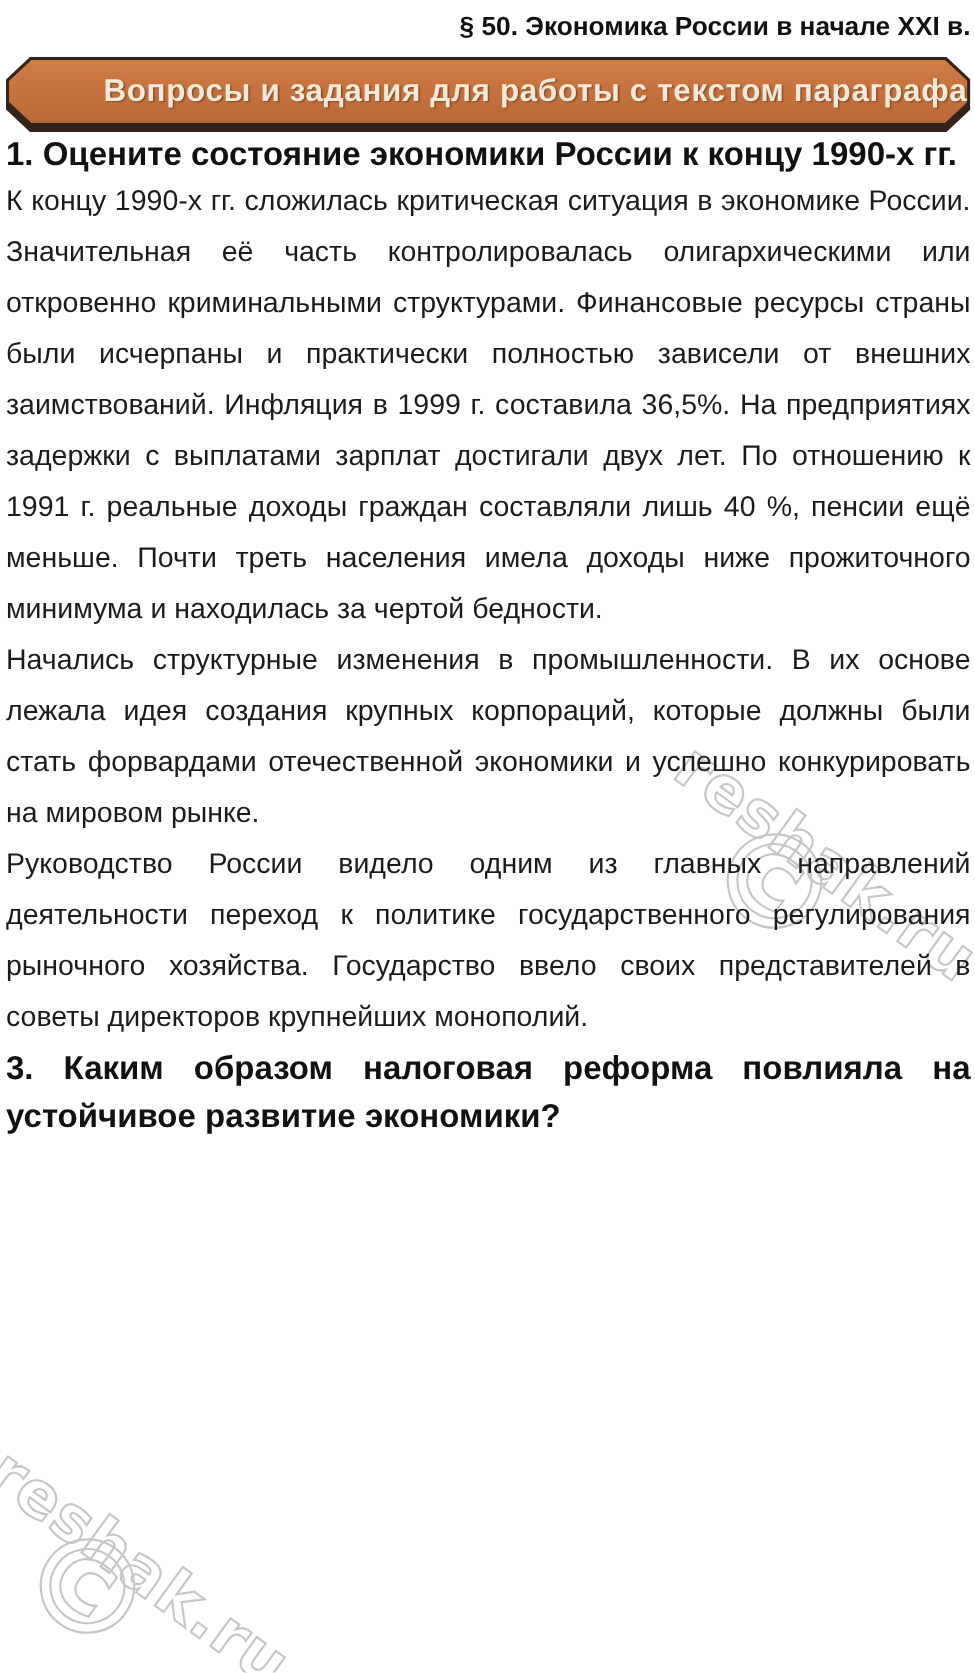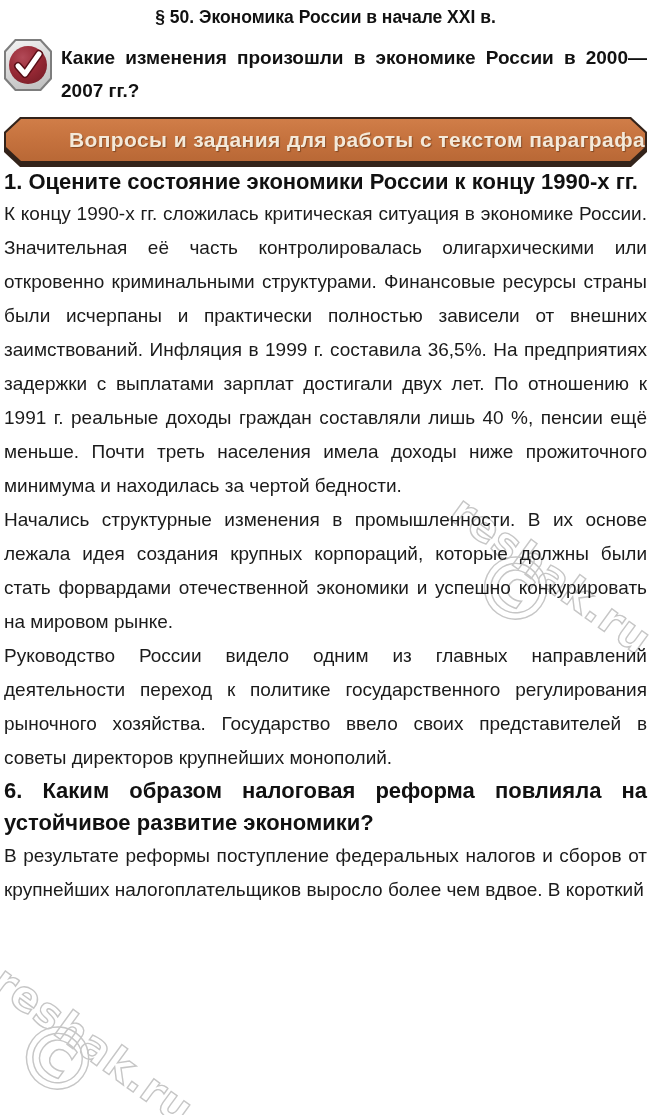--- a/index.html
+++ b/index.html
@@ -10,21 +10,21 @@
     background: #ffffff;
     font-family: "Liberation Sans", "DejaVu Sans", sans-serif;
     color: #1b1b1b;
   }
   .page { position: relative; z-index: 1; padding: 0 3px 0 4px; }
 
   .doc-title {
     margin: 7px 0 0;
     font-size: 17.5px;
     font-weight: bold;
-    text-align: center;
+    text-align: right;
     color: #111;
   }
 
   .lead-row { display: flex; align-items: flex-start; gap: 9px; margin-top: 11px; }
 
   
   .badge {
     flex: 0 0 auto;
     width: 48px; height: 52px;
     background: #7d7d7d;
@@ -120,41 +120,27 @@
 </div>
 <div class="wm wm2">
   <span class="wm-t">reshak.ru</span>
   <span class="wm-c">©</span>
 </div>
 
 <div class="page">
 
   <h1 class="doc-title">§ 50. Экономика России в начале XXI в.</h1>
 
-  <div class="lead-row">
-    <div class="badge">
-      <div class="badge-inner">
-        <div class="badge-circle">
-          <svg width="34" height="34" viewBox="0 0 34 34">
-            <path d="M7 18 L14 26 L28 6" fill="none" stroke="#5a0f18" stroke-width="8" stroke-linecap="round" stroke-linejoin="round"></path>
-            <path d="M7 18 L14 26 L28 6" fill="none" stroke="#ffffff" stroke-width="5" stroke-linecap="round" stroke-linejoin="round"></path>
-          </svg>
-        </div>
-      </div>
-    </div>
-    <h2 class="lead-heading">Какие изменения произошли в экономике России в 2000—2007 гг.?</h2>
-  </div>
 
 
   <div class="banner">
     <div class="banner-inner">Вопросы и задания для работы с текстом параграфа</div>
   </div>
 
   <h3 class="q-heading q1">1. Оцените состояние экономики России к концу 1990-х гг.</h3>
   <p class="body-text p-std">К концу 1990-х гг. сложилась критическая ситуация в экономике России. Значительная её часть контролировалась олигархическими или откровенно криминальными структурами. Финансовые ресурсы страны были исчерпаны и практически полностью зависели от внешних заимствований. Инфляция в 1999 г. составила 36,5%. На предприятиях задержки с выплатами зарплат достигали двух лет. По отношению к 1991 г. реальные доходы граждан составляли лишь 40 %, пенсии ещё меньше. Почти треть населения имела доходы ниже прожиточного минимума и находилась за чертой бедности.</p>
 
   <p class="body-text p-follow">Начались структурные изменения в промышленности. В их основе лежала идея создания крупных корпораций, которые должны были стать форвардами отечественной экономики и успешно конкурировать на мировом рынке.</p>
   <p class="body-text p-std">Руководство России видело одним из главных направлений деятельности переход к политике государственного регулирования рыночного хозяйства. Государство ввело своих представителей в советы директоров крупнейших монополий.</p>
 
-  <h3 class="q-heading q3">6. Каким образом налоговая реформа повлияла на устойчивое развитие экономики?</h3>
-  <p class="body-text p-std">В результате реформы поступление федеральных налогов и сборов от крупнейших налогоплательщиков выросло более чем вдвое. В короткий</p>
+  <h3 class="q-heading q3">3. Каким образом налоговая реформа повлияла на устойчивое развитие экономики?</h3>
 
 </div>
 
 </body></html>

